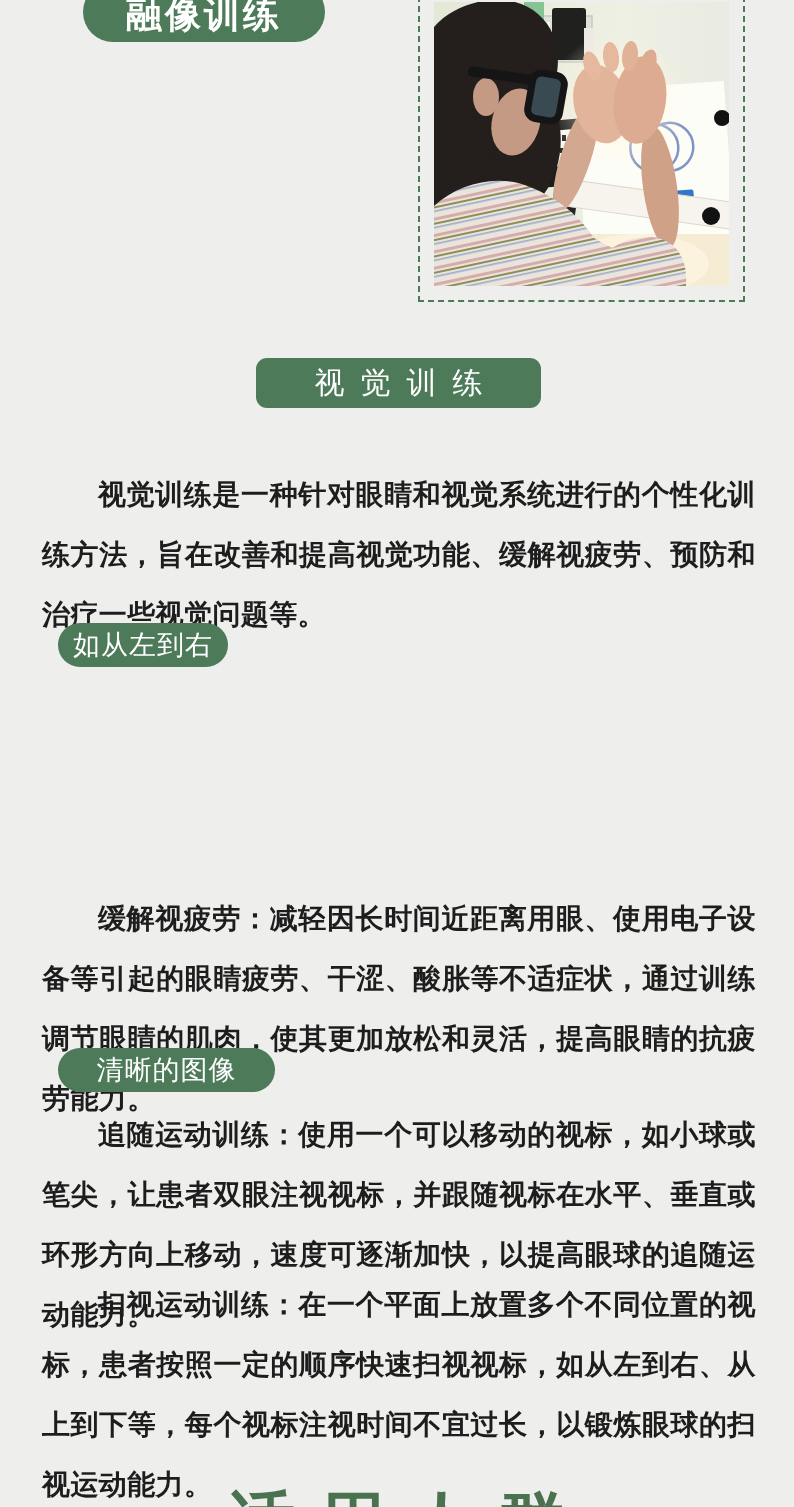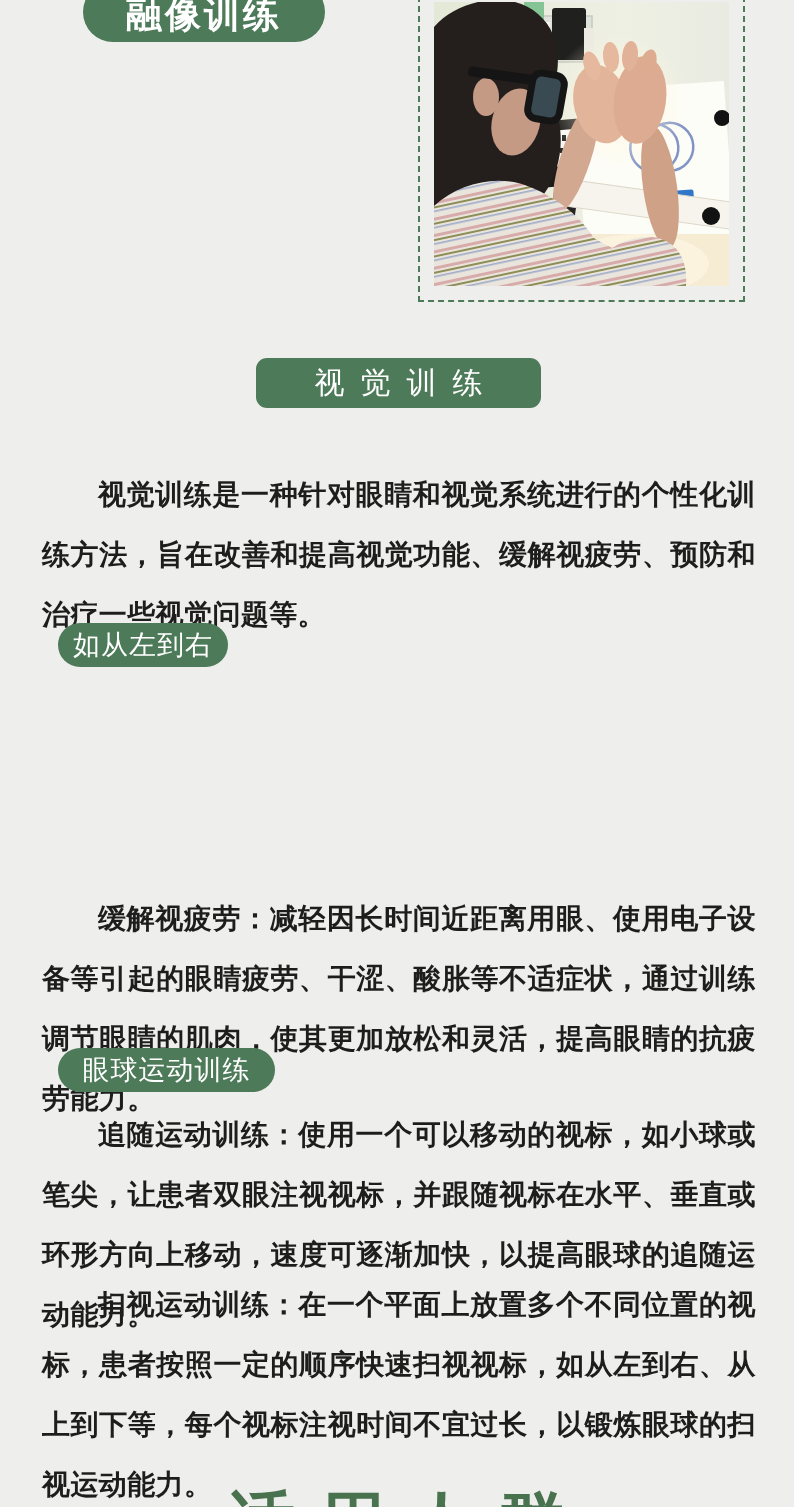--- a/index.html
+++ b/index.html
@@ -163,21 +163,21 @@
 
   <div class="body-para para-intro">视觉训练是一种针对眼睛和视觉系统进行的个性化训练方法，旨在改善和提高视觉功能、缓解视疲劳、预防和治疗一些视觉问题等。</div>
 
   <div class="pill pill-small pill-purpose">
     <span>如从左到右</span>
   </div>
 
   <div class="body-para para-purpose-2">缓解视疲劳：减轻因长时间近距离用眼、使用电子设备等引起的眼睛疲劳、干涩、酸胀等不适症状，通过训练调节眼睛的肌肉，使其更加放松和灵活，提高眼睛的抗疲劳能力。</div>
 
   <div class="pill pill-small pill-eye">
-    <span>眼球运动训练</span>
+    <span>清晰的图像</span>
   </div>
 
   <div class="body-para para-eye-1">追随运动训练：使用一个可以移动的视标，如小球或笔尖，让患者双眼注视视标，并跟随视标在水平、垂直或环形方向上移动，速度可逐渐加快，以提高眼球的追随运动能力。</div>
   <div class="body-para para-eye-2">扫视运动训练：在一个平面上放置多个不同位置的视标，患者按照一定的顺序快速扫视视标，如从左到右、从上到下等，每个视标注视时间不宜过长，以锻炼眼球的扫视运动能力。</div>
 
   <div class="big-title">适用人群</div>
 
 </div>
 
 </body></html>

